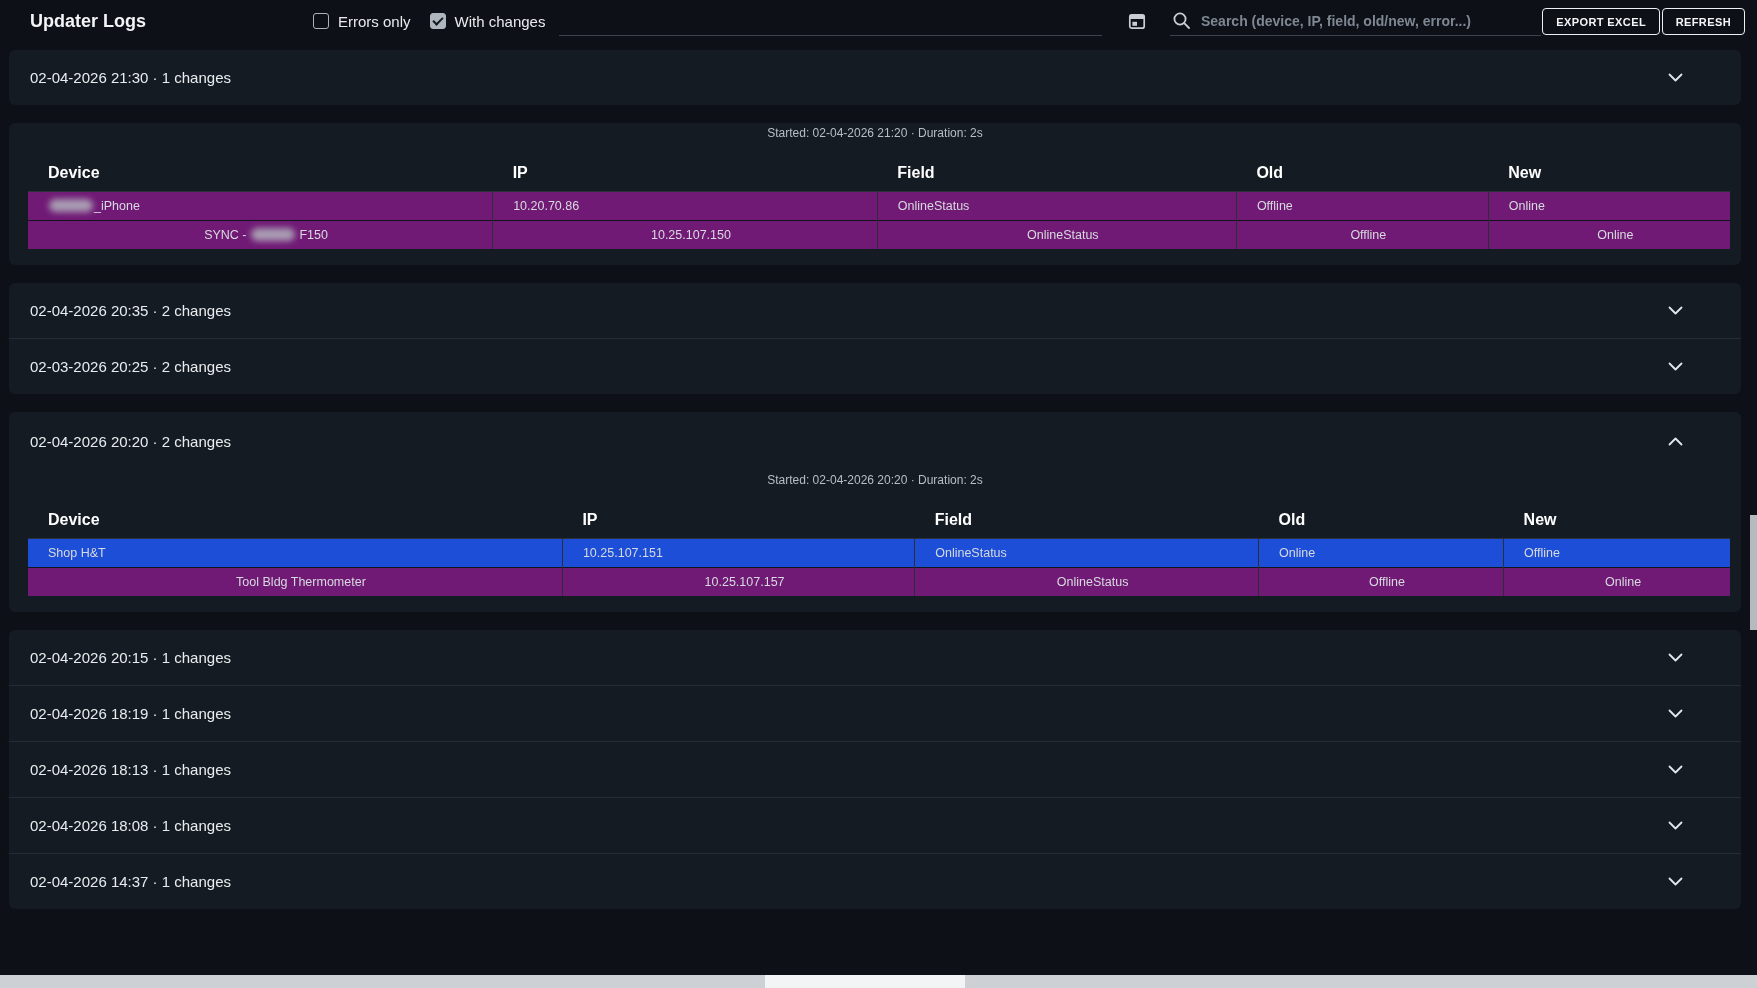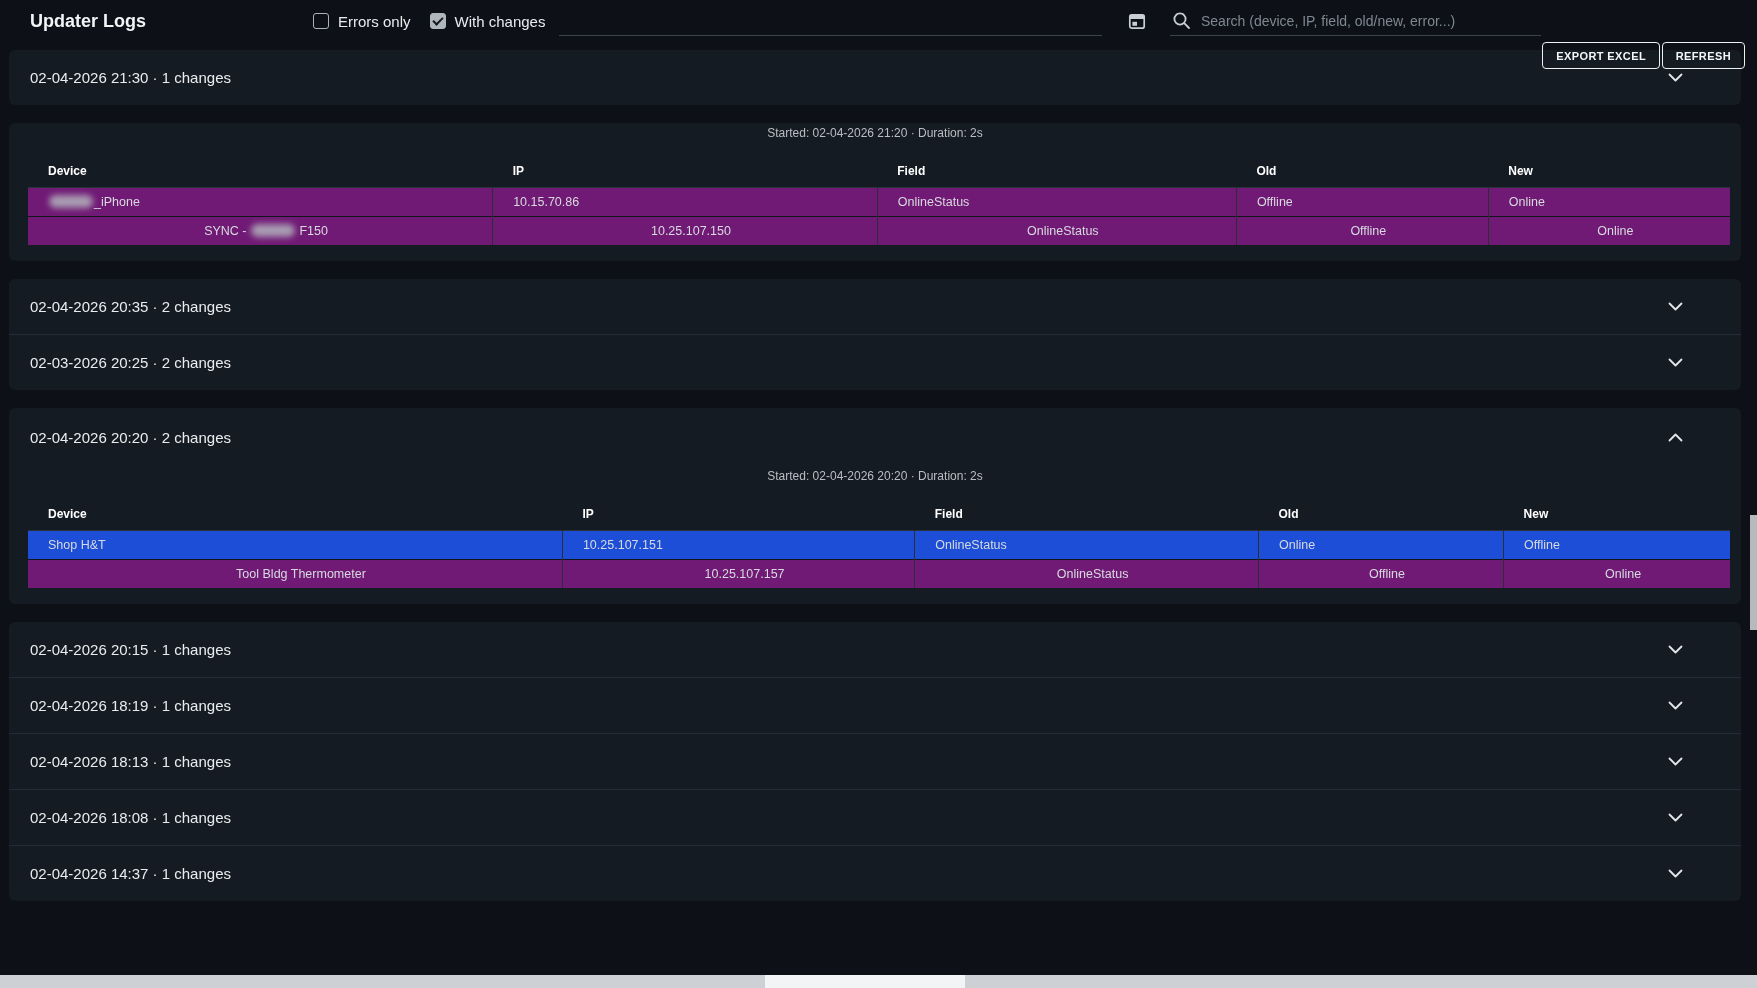--- a/index.html
+++ b/index.html
@@ -21,39 +21,39 @@
   .chk .box.on::after { content:''; position:absolute; left:2.5px; top:3.5px; width:8px; height:4px;
     border-left:2px solid #161b22; border-bottom:2px solid #161b22; transform:rotate(-45deg); }
   .date-field { position:absolute; left:559px; top:6px; width:543px; height:30px;
     border-bottom:1px solid #3a434e; cursor:text; }
   .cal-btn { position:absolute; left:1126px; top:10px; width:22px; height:22px; display:flex;
     align-items:center; justify-content:center; cursor:pointer; background:none; border:none; padding:0; }
   .search-field { position:absolute; left:1170px; top:6px; width:371px; height:30px;
     border-bottom:1px solid #3a434e; display:flex; align-items:center; }
   .search-field .mag { margin:0 10px 0 2px; flex:none; display:flex; }
   .search-field input { background:transparent; border:none; outline:none; color:#e6e9ec;
-    font-size:14px; width:100%; font-family:inherit; padding:0; }
+    font-size:14px; width:100%; font-family:inherit; padding:0;font-weight:bold; }
   .search-field input::placeholder { color:#7e8792; }
   .btn { position:absolute; top:8px; height:27px; background:transparent;
     border:1px solid #eef1f4; border-radius:4px; color:#f4f6f8; font-weight:700;
-    font-size:11px; letter-spacing:.4px; font-family:inherit; padding:0 13px; cursor:pointer;margin-top:34px; }
+    font-size:11px; letter-spacing:.4px; font-family:inherit; padding:0 13px; cursor:pointer; }
   #btn-export { right:97px; }
   #btn-refresh { right:12px; }
   
   #log-list { padding:8px 16px 0 9px; }
   .card { background:#151b23; border-radius:6px; margin-bottom:18px; }
   .entry + .entry { border-top:1px solid #252c35; }
   .entry-head { height:55px; display:flex; align-items:center; padding:0 58px 0 21px; cursor:pointer; }
   .expanded .entry-head { height:58px; }
   .entry-title { font-size:15px; color:#e9ecef; flex:1; }
   .chev { flex:none; display:flex; cursor:pointer; }
   .entry-meta { padding:0 21px; font-size:12px; color:#b9bec5; height:20px; line-height:20px;text-align:center; }
   .tbl-wrap { margin:12px 11px 0 19px; padding-bottom:16px; }
   table.tbl { width:100%; border-collapse:collapse; table-layout:fixed; }
-  .tbl th { text-align:left; font-size:12px; color:#ffffff; font-weight:700;
+  .tbl th { text-align:left; font-size:16px; color:#ffffff; font-weight:700;
     padding:9px 8px 9px 20px; border-bottom:1px solid #2a313a; }
   .tbl td { font-size:12.5px; color:#d7dade; padding:7px 8px 7px 20px; overflow:hidden; white-space:nowrap; }
   .tbl td + td { border-left:1px solid rgba(255,255,255,.09); }
   .tbl tbody tr + tr td { border-top:1px solid #10151b;text-align:center; }
   tr.row-green { background:#701a75; }
   tr.row-red { background:#1d4ed8; }
   .group-1 .tbl th:nth-child(1){width:27.3%} .group-1 .tbl th:nth-child(2){width:22.6%}
   .group-1 .tbl th:nth-child(3){width:21.1%} .group-1 .tbl th:nth-child(4){width:14.8%}
   .group-1 .tbl th:nth-child(5){width:14.2%}
   .group-3 .tbl th:nth-child(1){width:31.4%} .group-3 .tbl th:nth-child(2){width:20.7%}
@@ -130,21 +130,21 @@
                 <th>Device</th>
                 <th>IP</th>
                 <th>Field</th>
                 <th>Old</th>
                 <th>New</th>
               </tr>
             </thead>
             <tbody>
               <tr class="row-green">
                 <td><span class="redacted"></span><span>_iPhone</span></td>
-                <td>10.15.70.86</td>
+                <td>10.20.70.86</td>
                 <td>OnlineStatus</td>
                 <td>Offline</td>
                 <td>Online</td>
               </tr>
               <tr class="row-green">
                 <td><span>SYNC - </span><span class="redacted"></span><span> F150</span></td>
                 <td>10.25.107.150</td>
                 <td>OnlineStatus</td>
                 <td>Offline</td>
                 <td>Online</td>

